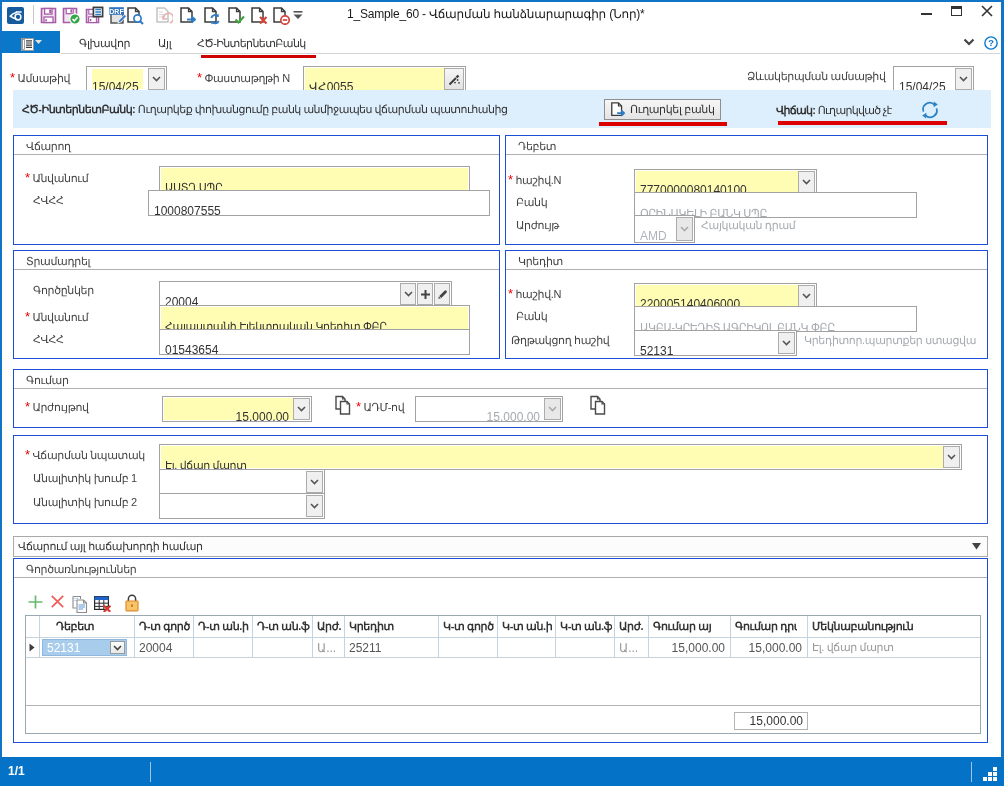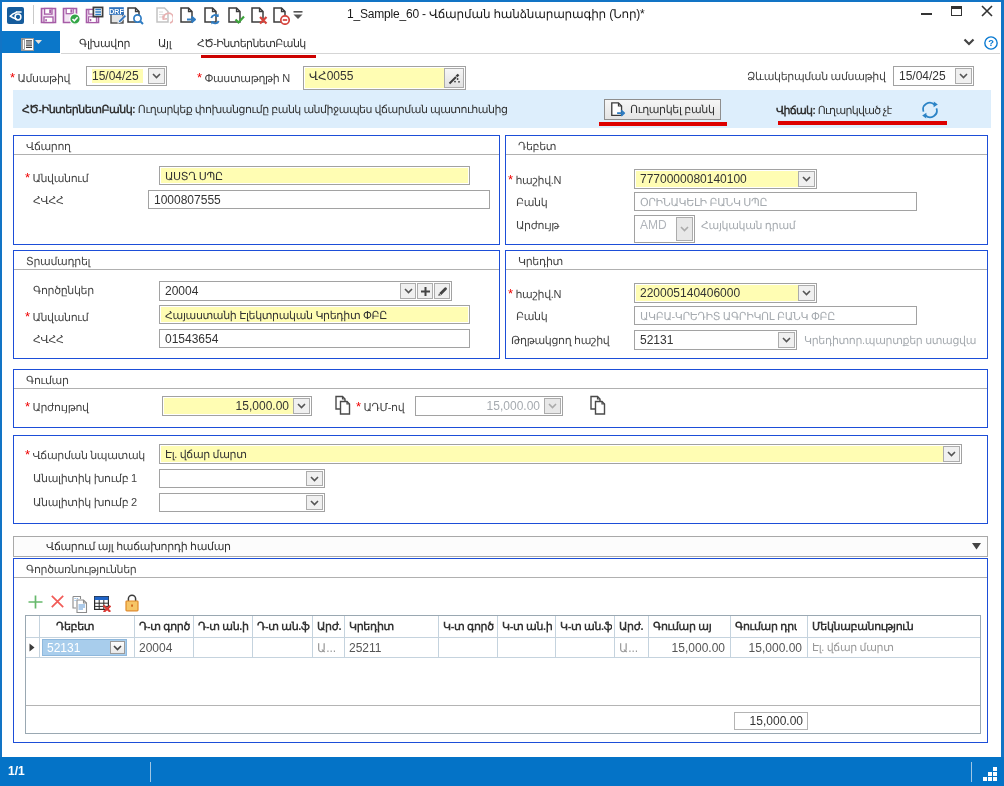--- a/index.html
+++ b/index.html
@@ -1,20 +1,20 @@
 <!DOCTYPE html>
 <html><head><meta charset="utf-8">
 <style>
 *{margin:0;padding:0;box-sizing:border-box}
 html,body{width:1004px;height:786px;overflow:hidden}
 body{font-family:"Liberation Sans",sans-serif;font-size:12px;color:#333;background:#fff;position:relative}
 .a{position:absolute}
 .lbl{position:absolute;font-size:11px;letter-spacing:-0.35px;color:#444;white-space:nowrap}
 .req{color:#e00;font-size:13px}
-.fld{position:absolute;border:1px solid #a2a2a2;background:#fff;font-size:12px;line-height:16px;color:#333;padding:1px 5px;white-space:nowrap;overflow:hidden}
+.fld{position:absolute;border:1px solid #a2a2a2;background:#fff;font-size:12px;line-height:16px;color:#333;padding:12px 5px;white-space:nowrap;overflow:hidden}
 .am{font-size:11px;letter-spacing:-0.35px}
 .yel{background:#fffdb3;box-shadow:inset 0 0 0 1px #fff}
 .gray{color:#a6abb0}
 .grp{position:absolute;border:1px solid #1d4ed8;background:#fff}
 .grp .ttl{position:absolute;left:12px;top:4px;font-size:11px;letter-spacing:-0.35px;color:#444;white-space:nowrap}
 .grp .hline{position:absolute;left:0;right:0;top:18px;border-top:1px solid #b0b0b0}
 .ddb{position:absolute;right:1px;top:1px;bottom:1px;width:17px;background:#f0f0f0;border:1px solid #acacac;display:flex;align-items:center;justify-content:center}
 .cbtn{width:16px;margin-left:1px;background:#f0f0f0;border:1px solid #acacac;display:flex;align-items:center;justify-content:center}
 svg{display:block}
 .gh{position:absolute;font-weight:bold;font-size:11px;letter-spacing:-0.35px;color:#333;white-space:nowrap;overflow:hidden}
@@ -323,21 +323,21 @@
   </div>
 <div class="lbl" style="left:33px;top:496px">Անալիտիկ խումբ 2</div>
 <div class="fld" style="left:159px;top:493px;width:166px;height:19px">
     <span class="ddb">
       <svg width="9" height="6" viewBox="0 0 9 6">
         <path d="M1 1 L4.5 4.5 L8 1" fill="none" stroke="#555" stroke-width="1.6"></path>
       </svg>
     </span>
   </div>
 
-<div class="a" style="left:13px;top:536px;width:975px;height:21px;background:#fcfcfc;border:1px solid #a9a9a9;display:flex;align-items:center;padding-left:32px;font-size:11px;letter-spacing:-0.35px;color:#333">Վճարում այլ հաճախորդի համար</div>
+<div class="a" style="left:13px;top:536px;width:975px;height:21px;background:#fcfcfc;border:1px solid #a9a9a9;display:flex;align-items:center;padding-left:4px;font-size:11px;letter-spacing:-0.35px;color:#333">Վճարում այլ հաճախորդի համար</div>
 <svg class="a" style="left:972px;top:543px" width="9" height="7" viewBox="0 0 9 7">
     <path d="M0 0 L9 0 L4.5 6.5 Z" fill="#444"></path>
   </svg>
 
 <div class="grp" style="left:13px;top:558px;width:975px;height:185px">
     <span class="ttl">Գործառնություններ</span>
     <span class="hline"></span>
   </div>
 <div class="a" id="gridtools" style="left:25px;top:590px;width:200px;height:24px">
 <svg class="a" style="left:3px;top:5px" width="15" height="14" viewBox="0 0 15 14">

